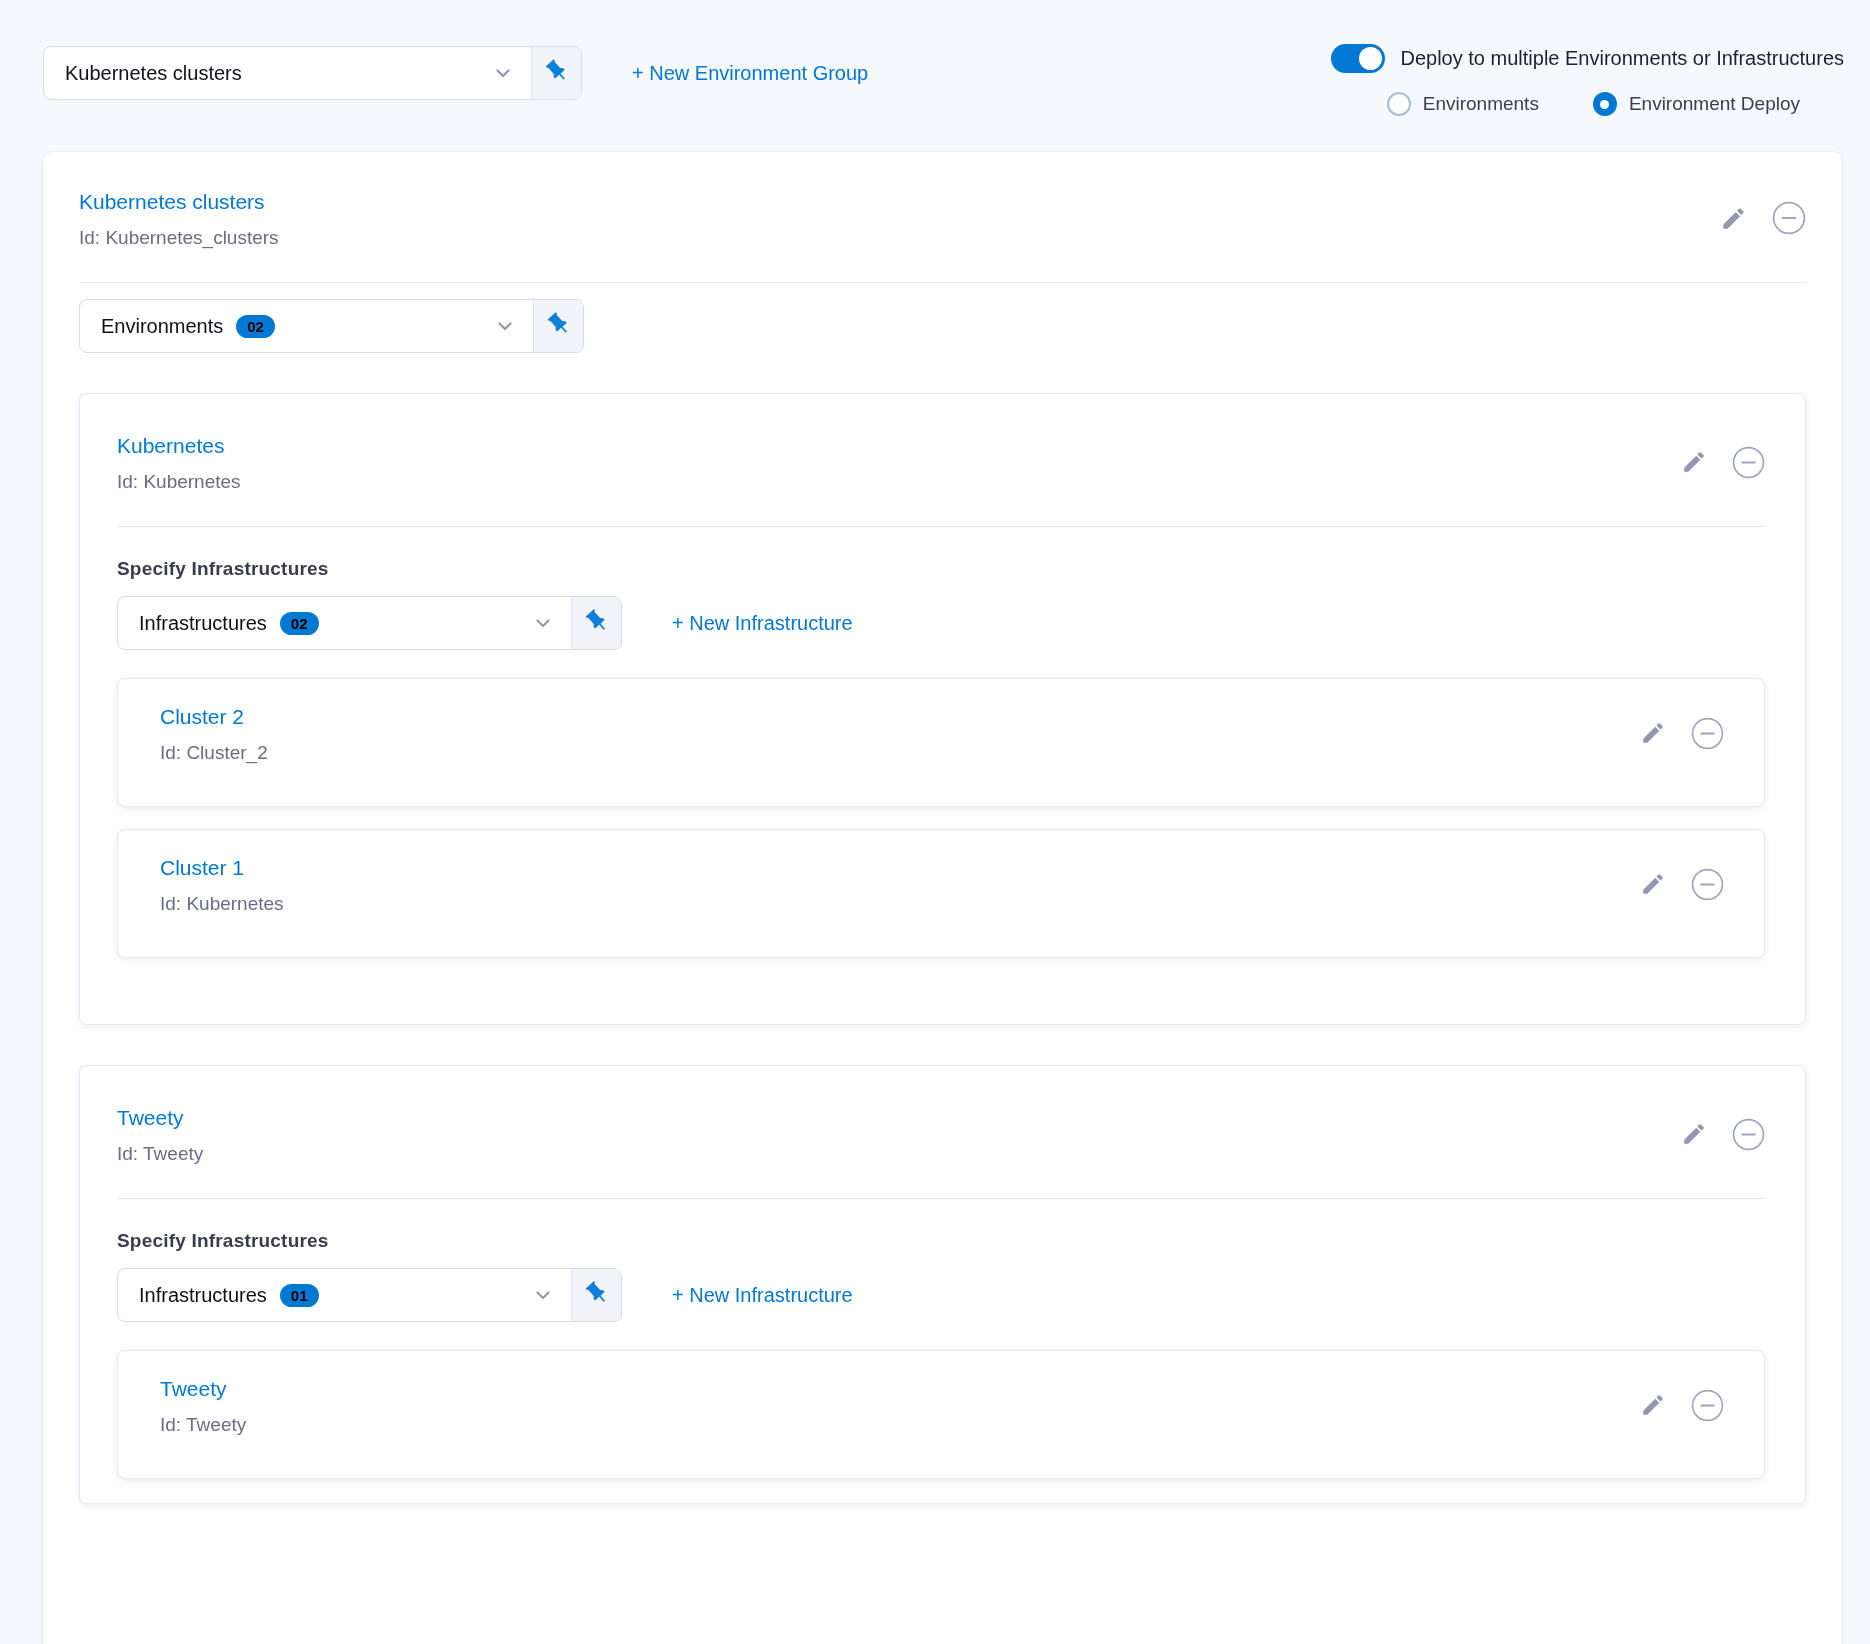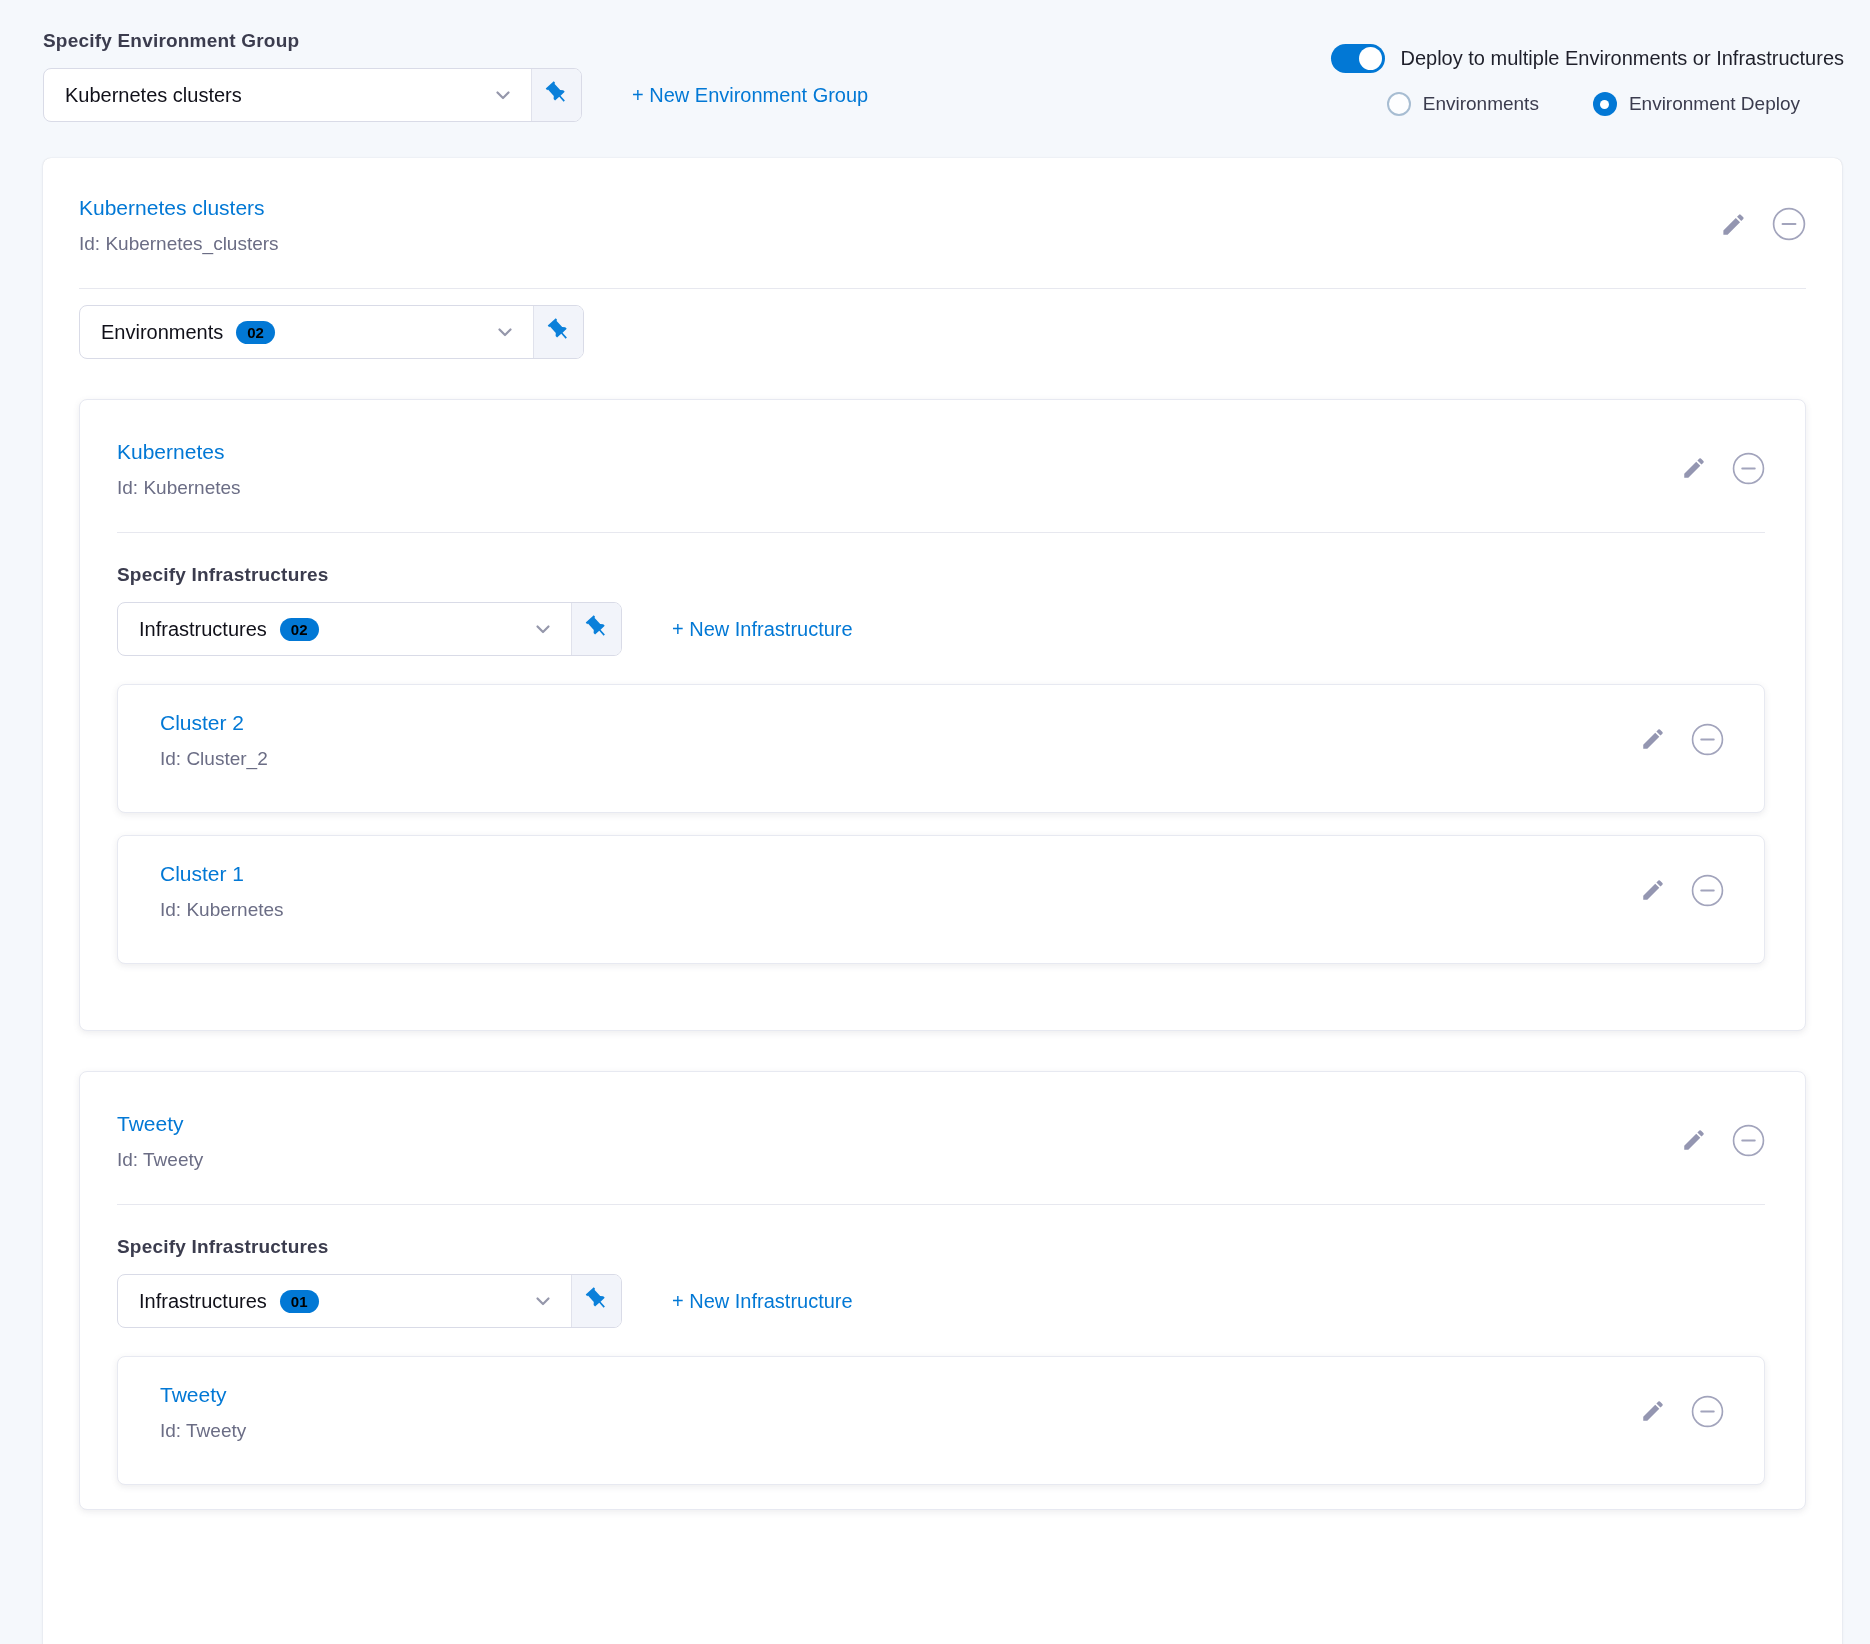--- a/index.html
+++ b/index.html
@@ -75,21 +75,20 @@
     box-shadow: 0 2px 6px rgba(96,97,112,.12);
     padding: 26px 40px 42px 42px;
   }
   .infra-card.first { margin-top: 28px; }
 </style>
 </head>
 <body>
 
 <div class="topbar">
   <div>
-    <div class="field-label">Specify Environment Group</div>
     <div class="select-row">
       <div class="select-control w-top">
         <div class="select-value">
           <span>Kubernetes clusters</span>
           <span class="select-chevron">
             <svg width="24" height="24" viewBox="0 0 24 24">
                 <path d="M6.5 9.5l5.5 5.5 5.5-5.5" fill="none" stroke="#9597ab" stroke-width="2.2" stroke-linecap="round" stroke-linejoin="round"></path>
               </svg>
           </span>
         </div>

